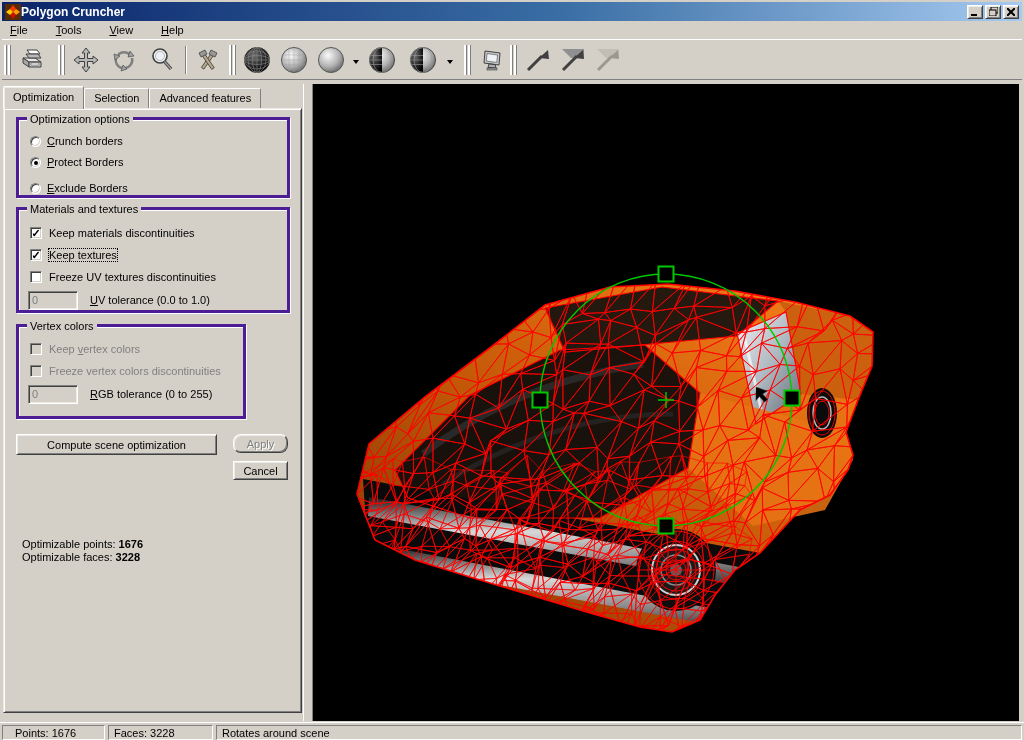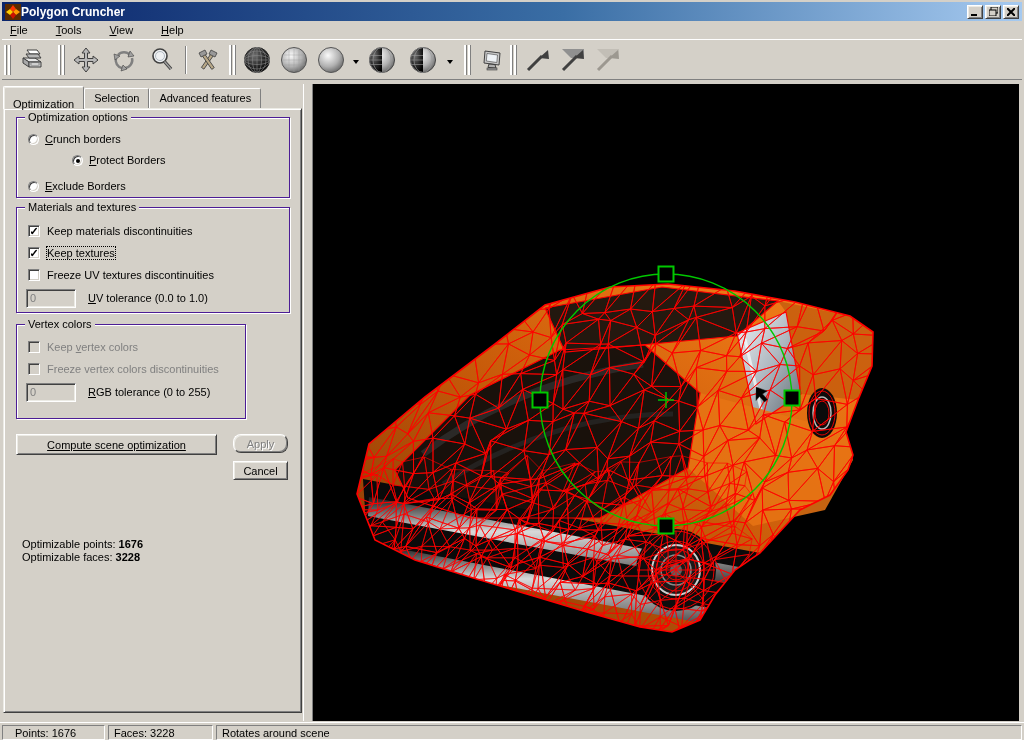--- a/index.html
+++ b/index.html
@@ -25,24 +25,24 @@
   .tsep { position:absolute; top:6px; width:2px; height:28px; border-left:1px solid #808080; border-right:1px solid #fff; }
   .tbtn { position:absolute; top:4px; width:32px; height:32px; display:flex; align-items:center; justify-content:center; }
   .tbtn svg { display:block; }
   .ddarrow { position:absolute; top:17px; width:9px; height:8px; display:flex; align-items:center; justify-content:center; }
   .ddarrow i { width:0; height:0; border:3px solid transparent; border-top:4px solid #000; margin-top:4px; }
 
   
   .tabs { position:absolute; left:3px; top:86px; height:23px; display:flex; align-items:flex-end; }
   .tab { height:21px; padding:3px 9px 0 9px; background:var(--face); border:1px solid #808080; border-bottom:none;
     border-top-color:#fff; border-left-color:#fff; border-radius:2px 2px 0 0; margin-right:0; color:#000; }
-  .tab.active { height:23px; position:relative; z-index:3; padding-top:11px; box-shadow:inset 1px 1px 0 #ecebe5; }
+  .tab.active { height:23px; position:relative; z-index:3; padding-top:4px; box-shadow:inset 1px 1px 0 #ecebe5; }
   .page { position:absolute; left:3px; top:108px; width:299px; height:605px; background:var(--face);
     border:1px solid; border-color:#ecebe5 #404040 #404040 #ecebe5; box-shadow:inset 1px 1px 0 #fff, inset -1px -1px 0 #808080; }
-  .group { position:absolute; border:1px solid #4c1d95; box-shadow:inset 1px 1px 0 #fff, 1px 1px 0 #fff; }
+  .group { position:absolute; border:3px solid #4c1d95; box-shadow:inset 1px 1px 0 #fff, 1px 1px 0 #fff; }
   .group>.gtitle { position:absolute; top:-7px; left:8px; background:var(--face); padding:0 3px; color:#000; }
   .ctl { position:absolute; display:flex; align-items:center; }
   .radio { width:11px; height:11px; border-radius:50%; background:#fff; border:1px solid; border-color:#808080 #fff #fff #808080;
     box-shadow:inset 1px 1px 0 #404040, inset -1px -1px 0 #d4d0c8; margin-right:6px; position:relative; flex:none; }
   .radio.on::after { content:""; position:absolute; left:3px; top:3px; width:4px; height:4px; border-radius:50%; background:#000; }
   .check { width:12px; height:12px; background:#fff; border:1px solid; border-color:#808080 #fff #fff #808080;
     box-shadow:inset 1px 1px 0 #404040, inset -1px -1px 0 #d4d0c8; margin-right:7px; position:relative; flex:none;
     font-size:11px; font-weight:bold; line-height:10px; text-align:center; color:#000; }
   .check.dis { background:var(--face); }
   .lbl { color:#000; }
@@ -265,21 +265,21 @@
   <div class="tab">Advanced features</div>
 </div>
 <div class="page"></div>
 
 <div class="group" style="left:16px; top:117px; width:274px; height:81px;">
   <span class="gtitle">Optimization options</span>
   <div class="ctl" style="left:11px; top:15px;">
     <span class="radio"></span>
     <span class="lbl"><u>C</u>runch borders</span>
   </div>
-  <div class="ctl" style="left:11px; top:36px;margin-left:44px;">
+  <div class="ctl" style="left:11px; top:36px;">
     <span class="radio on"></span>
     <span class="lbl"><u>P</u>rotect Borders</span>
   </div>
   <div class="ctl" style="left:11px; top:62px;">
     <span class="radio"></span>
     <span class="lbl"><u>E</u>xclude Borders</span>
   </div>
 </div>
 
 <div class="group" style="left:4px; top:207px; width:274px; height:106px;margin-left:12px;">
@@ -311,21 +311,21 @@
   <div class="ctl" style="left:11px; top:38px;">
     <span class="check dis"></span>
     <span class="lbl dis">Freeze vertex colors discontinuities</span>
   </div>
   <div class="edit" style="left:9px; top:58px;">0</div>
   <div class="ctl" style="left:71px; top:61px;">
     <span class="lbl"><u>R</u>GB tolerance (0 to 255)</span>
   </div>
 </div>
 
-<div class="btn" style="left:16px; top:434px; width:201px; height:21px;text-decoration:underline;">Compute scene optimization</div>
+<div class="btn" style="left:16px; top:434px; width:201px; height:21px;">Compute scene optimization</div>
 <div class="btn dis" style="left:233px; top:434px; width:55px; height:19px;border-radius:8px;">Apply</div>
 <div class="btn" style="left:233px; top:461px; width:55px; height:19px;">Cancel</div>
 
 <div class="stats">
   <div><span>Optimizable points: </span><b>1676</b></div>
   <div><span>Optimizable faces: </span><b>3228</b></div>
 </div>
 
 <div class="splitter"></div>
 

